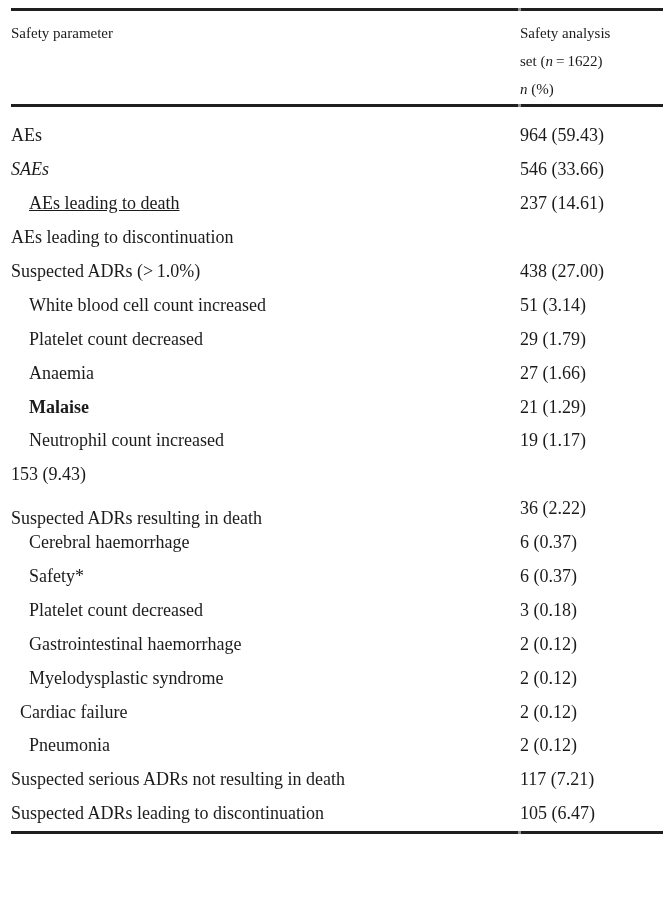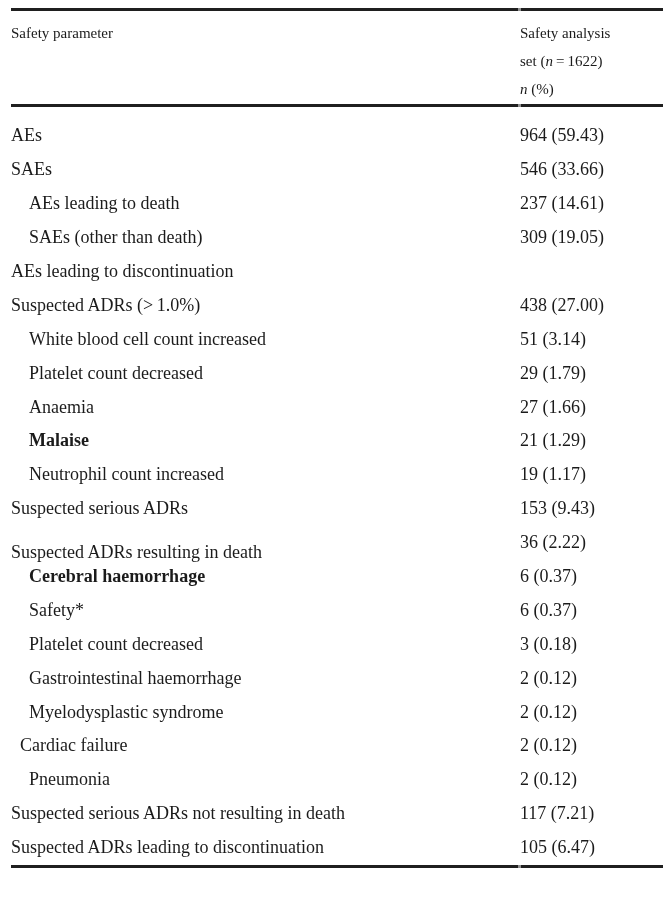--- a/index.html
+++ b/index.html
@@ -83,30 +83,26 @@
   </div>
 
   <div class="rule"></div>
 
   <div class="rows">
       <div class="row">
         <span class="row-label" style="padding-left: 0px;">AEs</span>
         <span class="row-value">964 (59.43)</span>
       </div>
       <div class="row">
-        <span class="row-label" style="padding-left: 0px;">SAEs</span>
+        <span class="row-label" style="padding-left: 0px; font-style: italic;">SAEs</span>
         <span class="row-value">546 (33.66)</span>
       </div>
       <div class="row">
-        <span class="row-label" style="padding-left: 18px;">AEs leading to death</span>
+        <span class="row-label" style="padding-left: 18px; text-decoration: underline;">AEs leading to death</span>
         <span class="row-value">237 (14.61)</span>
-      </div>
-      <div class="row">
-        <span class="row-label" style="padding-left: 18px;">SAEs (other than death)</span>
-        <span class="row-value">309 (19.05)</span>
       </div>
       <div class="row">
         <span class="row-label" style="padding-left: 0px;">AEs leading to discontinuation</span>
       </div>
       <div class="row">
         <span class="row-label" style="padding-left: 0px;">Suspected ADRs (&gt; 1.0%)</span>
         <span class="row-value">438 (27.00)</span>
       </div>
       <div class="row">
         <span class="row-label" style="padding-left: 18px;">White blood cell count increased</span>
@@ -122,29 +118,28 @@
       </div>
       <div class="row">
         <span class="row-label" style="padding-left: 18px; font-weight: bold;">Malaise</span>
         <span class="row-value">21 (1.29)</span>
       </div>
       <div class="row">
         <span class="row-label" style="padding-left: 18px;">Neutrophil count increased</span>
         <span class="row-value">19 (1.17)</span>
       </div>
       <div class="row">
-        <span class="row-label" style="padding-left: 0px;">Suspected serious ADRs</span>
         <span class="row-value">153 (9.43)</span>
       </div>
       <div class="row">
         <span class="row-label" style="padding-left: 0px; margin-top: 20px;">Suspected ADRs resulting in death</span>
         <span class="row-value">36 (2.22)</span>
       </div>
       <div class="row">
-        <span class="row-label" style="padding-left: 18px; font-weight: bold;">Cerebral haemorrhage</span>
+        <span class="row-label" style="padding-left: 18px;">Cerebral haemorrhage</span>
         <span class="row-value">6 (0.37)</span>
       </div>
       <div class="row">
         <span class="row-label" style="padding-left: 18px;">Safety*</span>
         <span class="row-value">6 (0.37)</span>
       </div>
       <div class="row">
         <span class="row-label" style="padding-left: 18px;">Platelet count decreased</span>
         <span class="row-value">3 (0.18)</span>
       </div>

